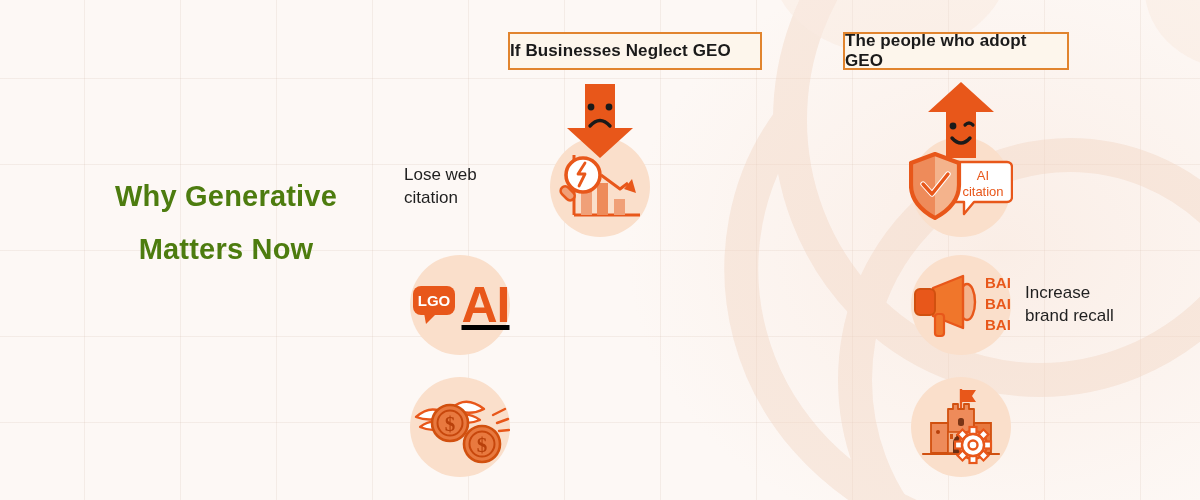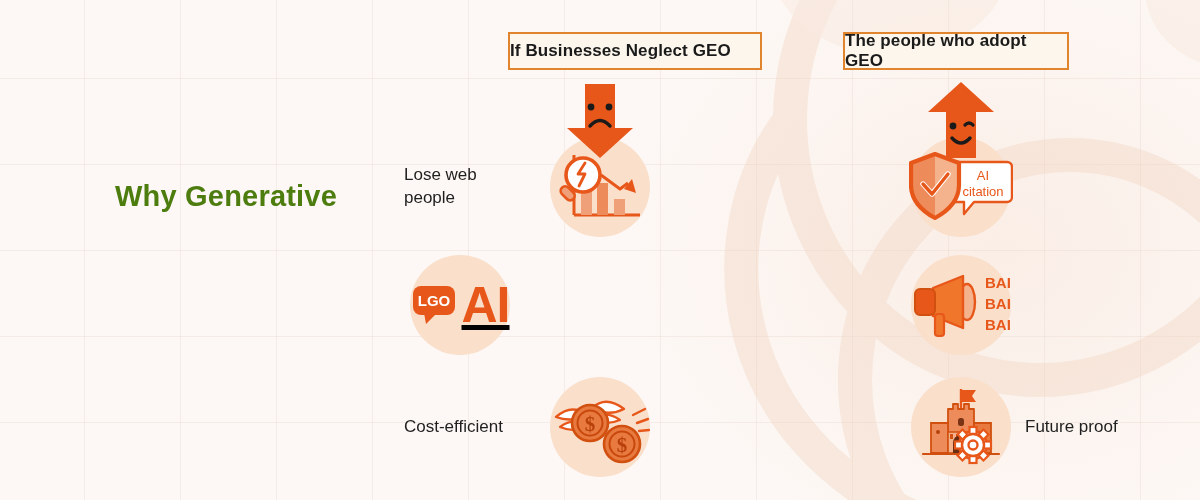--- a/index.html
+++ b/index.html
@@ -119,32 +119,33 @@
   </g>
   <g fill="#f6e0d2" opacity="0.55">
     <ellipse cx="250" cy="140" rx="120" ry="95"></ellipse>
     <ellipse cx="600" cy="170" rx="95" ry="80"></ellipse>
   </g>
 </svg>
 <div id="bg-tint"></div>
 
 <div id="title">
   <span class="tl">Why Generative</span>
+  <span class="tl">Matters Now</span>
 </div>
 
 <div class="col-header" id="header-neglect">
   <span>If Businesses Neglect GEO</span>
 </div>
 <div class="col-header" id="header-adopt">
   <span>The people who adopt GEO</span>
 </div>
 
 <div class="row row-left row-1">
   <div class="label" style="white-space:pre-line">Lose web
-people</div>
+citation</div>
   <div class="iconwrap">
     <div class="circle"></div>
 
     <svg class="top-arrow" id="arrow-down" width="74" height="78" viewBox="0 0 74 78">
       <path d="M22 2 h30 v44 h18 L37 76 L4 46 h18 Z" fill="#E8571A"></path>
       <circle cx="28" cy="25" r="3.4" fill="#1a1a1a"></circle>
       <circle cx="46" cy="25" r="3.4" fill="#1a1a1a"></circle>
       <path d="M27 44 q10 -11 20 0" stroke="#1a1a1a" stroke-width="3.4" fill="none" stroke-linecap="round"></path>
     </svg>
 
@@ -171,21 +172,20 @@
         <rect x="2" y="2" width="42" height="29" rx="8" fill="#E8571A"></rect>
         <path d="M13 29 l2 11 l11 -11 Z" fill="#E8571A"></path>
         <text x="23" y="22" text-anchor="middle" fill="#fff" font-family="Liberation Sans, sans-serif" font-size="15" font-weight="bold">LGO</text>
       </svg>
       <span style="color:#E8571A;font-size:50px;font-weight:bold;line-height:1;letter-spacing:-1px;">AI</span>
     </div>
   </div>
 </div>
 
 <div class="row row-left row-3">
-  <div class="label" style="white-space:pre-line">Cost-efficient</div>
   <div class="iconwrap">
     <div class="circle"></div>
     <svg class="glyph" width="100" height="80" viewBox="0 0 100 80">
       <path d="M6 30 q16 -14 30 -2 q-14 8 -30 2 Z" fill="#fff" stroke="#E8571A" stroke-width="2.4" stroke-linejoin="round"></path>
       <path d="M10 40 q14 -10 26 -1 q-12 7 -26 1 Z" fill="#fff" stroke="#E8571A" stroke-width="2.2" stroke-linejoin="round"></path>
       <path d="M74 22 q-18 -14 -32 -1 q16 9 32 1 Z" fill="#fff" stroke="#E8571A" stroke-width="2.4" stroke-linejoin="round"></path>
       <path d="M70 33 q-15 -10 -27 -1 q13 7 27 1 Z" fill="#fff" stroke="#E8571A" stroke-width="2.2" stroke-linejoin="round"></path>
       <circle cx="40" cy="36" r="18" fill="#E8793F" stroke="#D1500F" stroke-width="2.6"></circle>
       <circle cx="40" cy="36" r="12.5" fill="none" stroke="#C7470C" stroke-width="2"></circle>
       <text x="40" y="44" text-anchor="middle" fill="#B8400A" font-family="Liberation Serif, serif" font-size="21" font-weight="bold">$</text>
@@ -231,20 +231,22 @@
     <svg class="glyph" width="100" height="74" viewBox="0 0 100 74">
       <ellipse cx="56" cy="34" rx="8" ry="18" fill="#F4B38C" stroke="#E8571A" stroke-width="2.4"></ellipse>
       <path d="M22 20 L52 8 v52 L22 48 Z" fill="#F0762B" stroke="#E8571A" stroke-width="2.4" stroke-linejoin="round"></path>
       <rect x="4" y="21" width="20" height="26" rx="5" fill="#E8571A" stroke="#D1500F" stroke-width="2"></rect>
       <rect x="24" y="46" width="9" height="22" rx="3" fill="#F0762B" stroke="#E8571A" stroke-width="2.2"></rect>
       <text x="74" y="20" fill="#E8571A" font-family="Liberation Sans, sans-serif" font-size="15" font-weight="bold">BAI</text>
       <text x="74" y="41" fill="#E8571A" font-family="Liberation Sans, sans-serif" font-size="15" font-weight="bold">BAI</text>
       <text x="74" y="62" fill="#E8571A" font-family="Liberation Sans, sans-serif" font-size="15" font-weight="bold">BAI</text>
     </svg>
   </div>
+  <div class="label" style="white-space:pre-line">Increase
+brand recall</div>
 </div>
 
 <div class="row row-right row-3">
   <div class="iconwrap">
     <div class="circle"></div>
     <svg class="glyph" width="88" height="84" viewBox="0 0 88 84">
       <line x1="44" y1="4" x2="44" y2="24" stroke="#E8571A" stroke-width="2.4"></line>
       <path d="M45 5 h14 l-4 6 l4 6 h-14 Z" fill="#E8571A"></path>
       <path d="M31 24 h5 v-5 h5 v5 h6 v-5 h5 v5 h5 v44 H31 Z" fill="#EE8B5A" stroke="#D1500F" stroke-width="1.8" stroke-linejoin="round"></path>
       <rect x="41" y="33" width="6" height="8" rx="2.5" fill="#7A3415"></rect>
@@ -271,14 +273,13 @@
           <rect x="42" y="46" width="7" height="7" transform="rotate(-45 45.5 49.5)"></rect>
           <rect x="63" y="67" width="7" height="7" transform="rotate(-45 66.5 70.5)"></rect>
           <rect x="63" y="46" width="7" height="7" transform="rotate(45 66.5 49.5)"></rect>
           <rect x="42" y="67" width="7" height="7" transform="rotate(45 45.5 70.5)"></rect>
         </g>
         <circle cx="56" cy="60" r="11" fill="#fff" stroke="#E8571A" stroke-width="2.4"></circle>
         <circle cx="56" cy="60" r="4.5" fill="#fff" stroke="#E8571A" stroke-width="2.4"></circle>
       </g>
     </svg>
   </div>
-  <div class="label" style="white-space:pre-line">Future proof</div>
 </div>
 
 </body></html>

